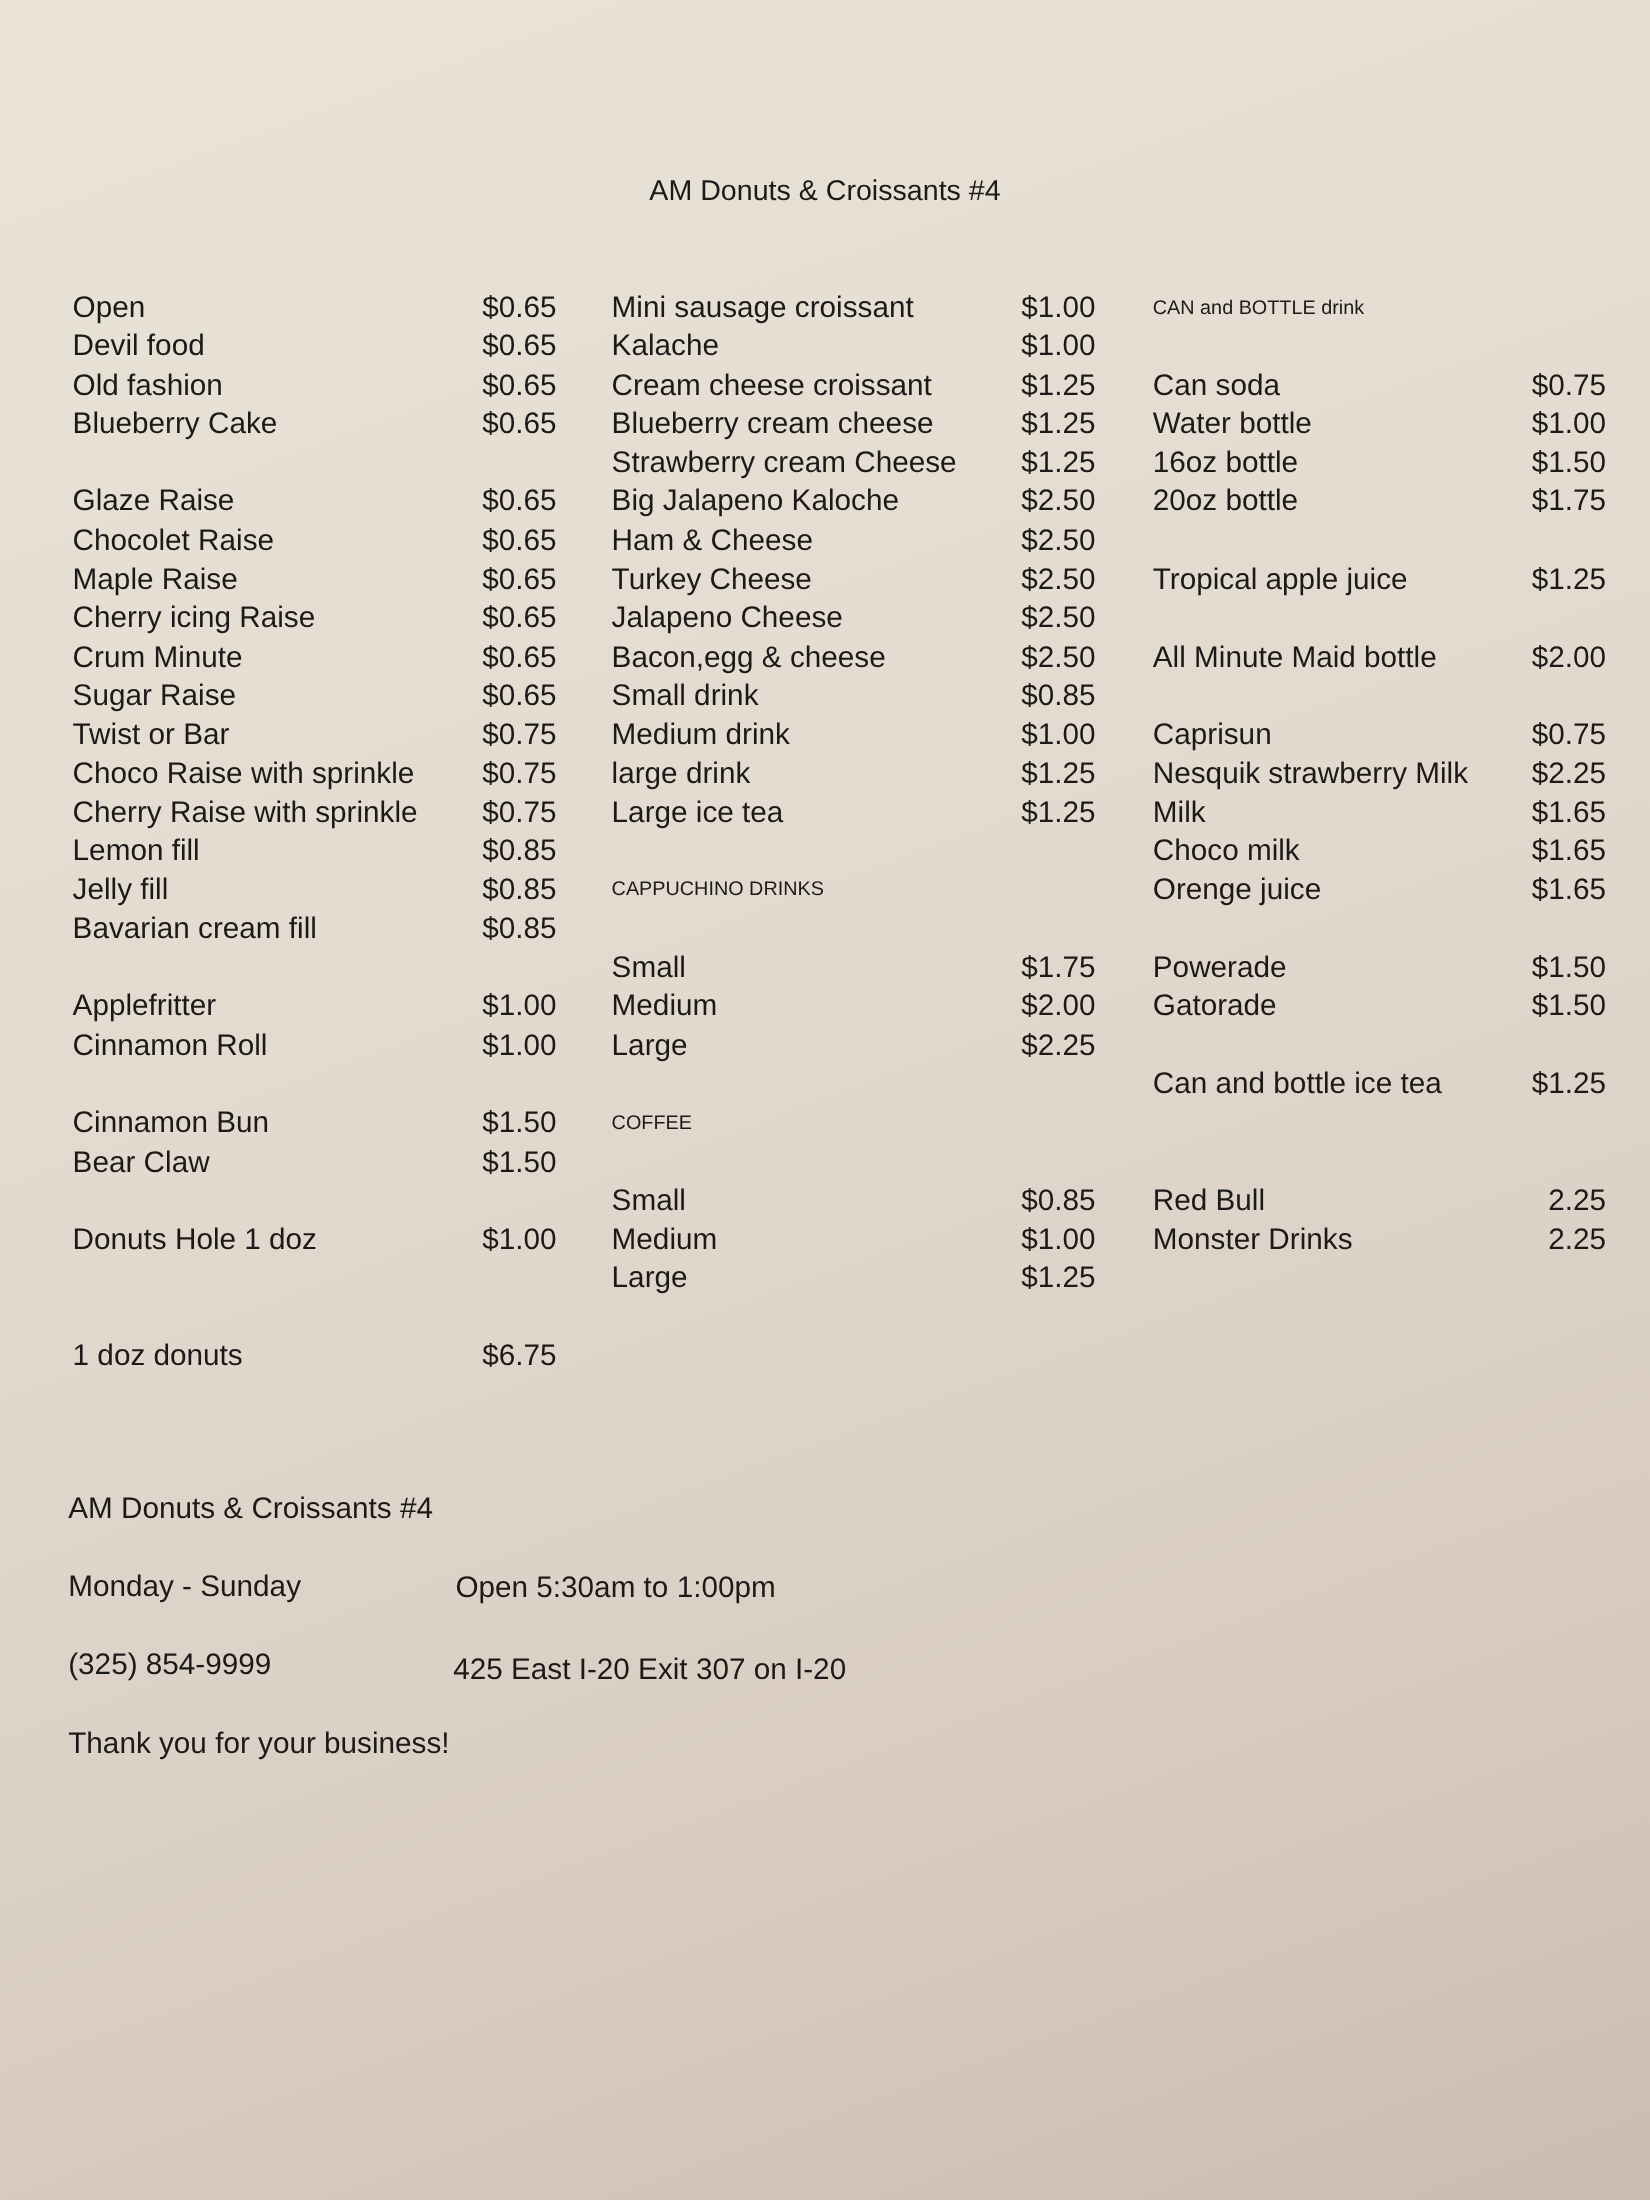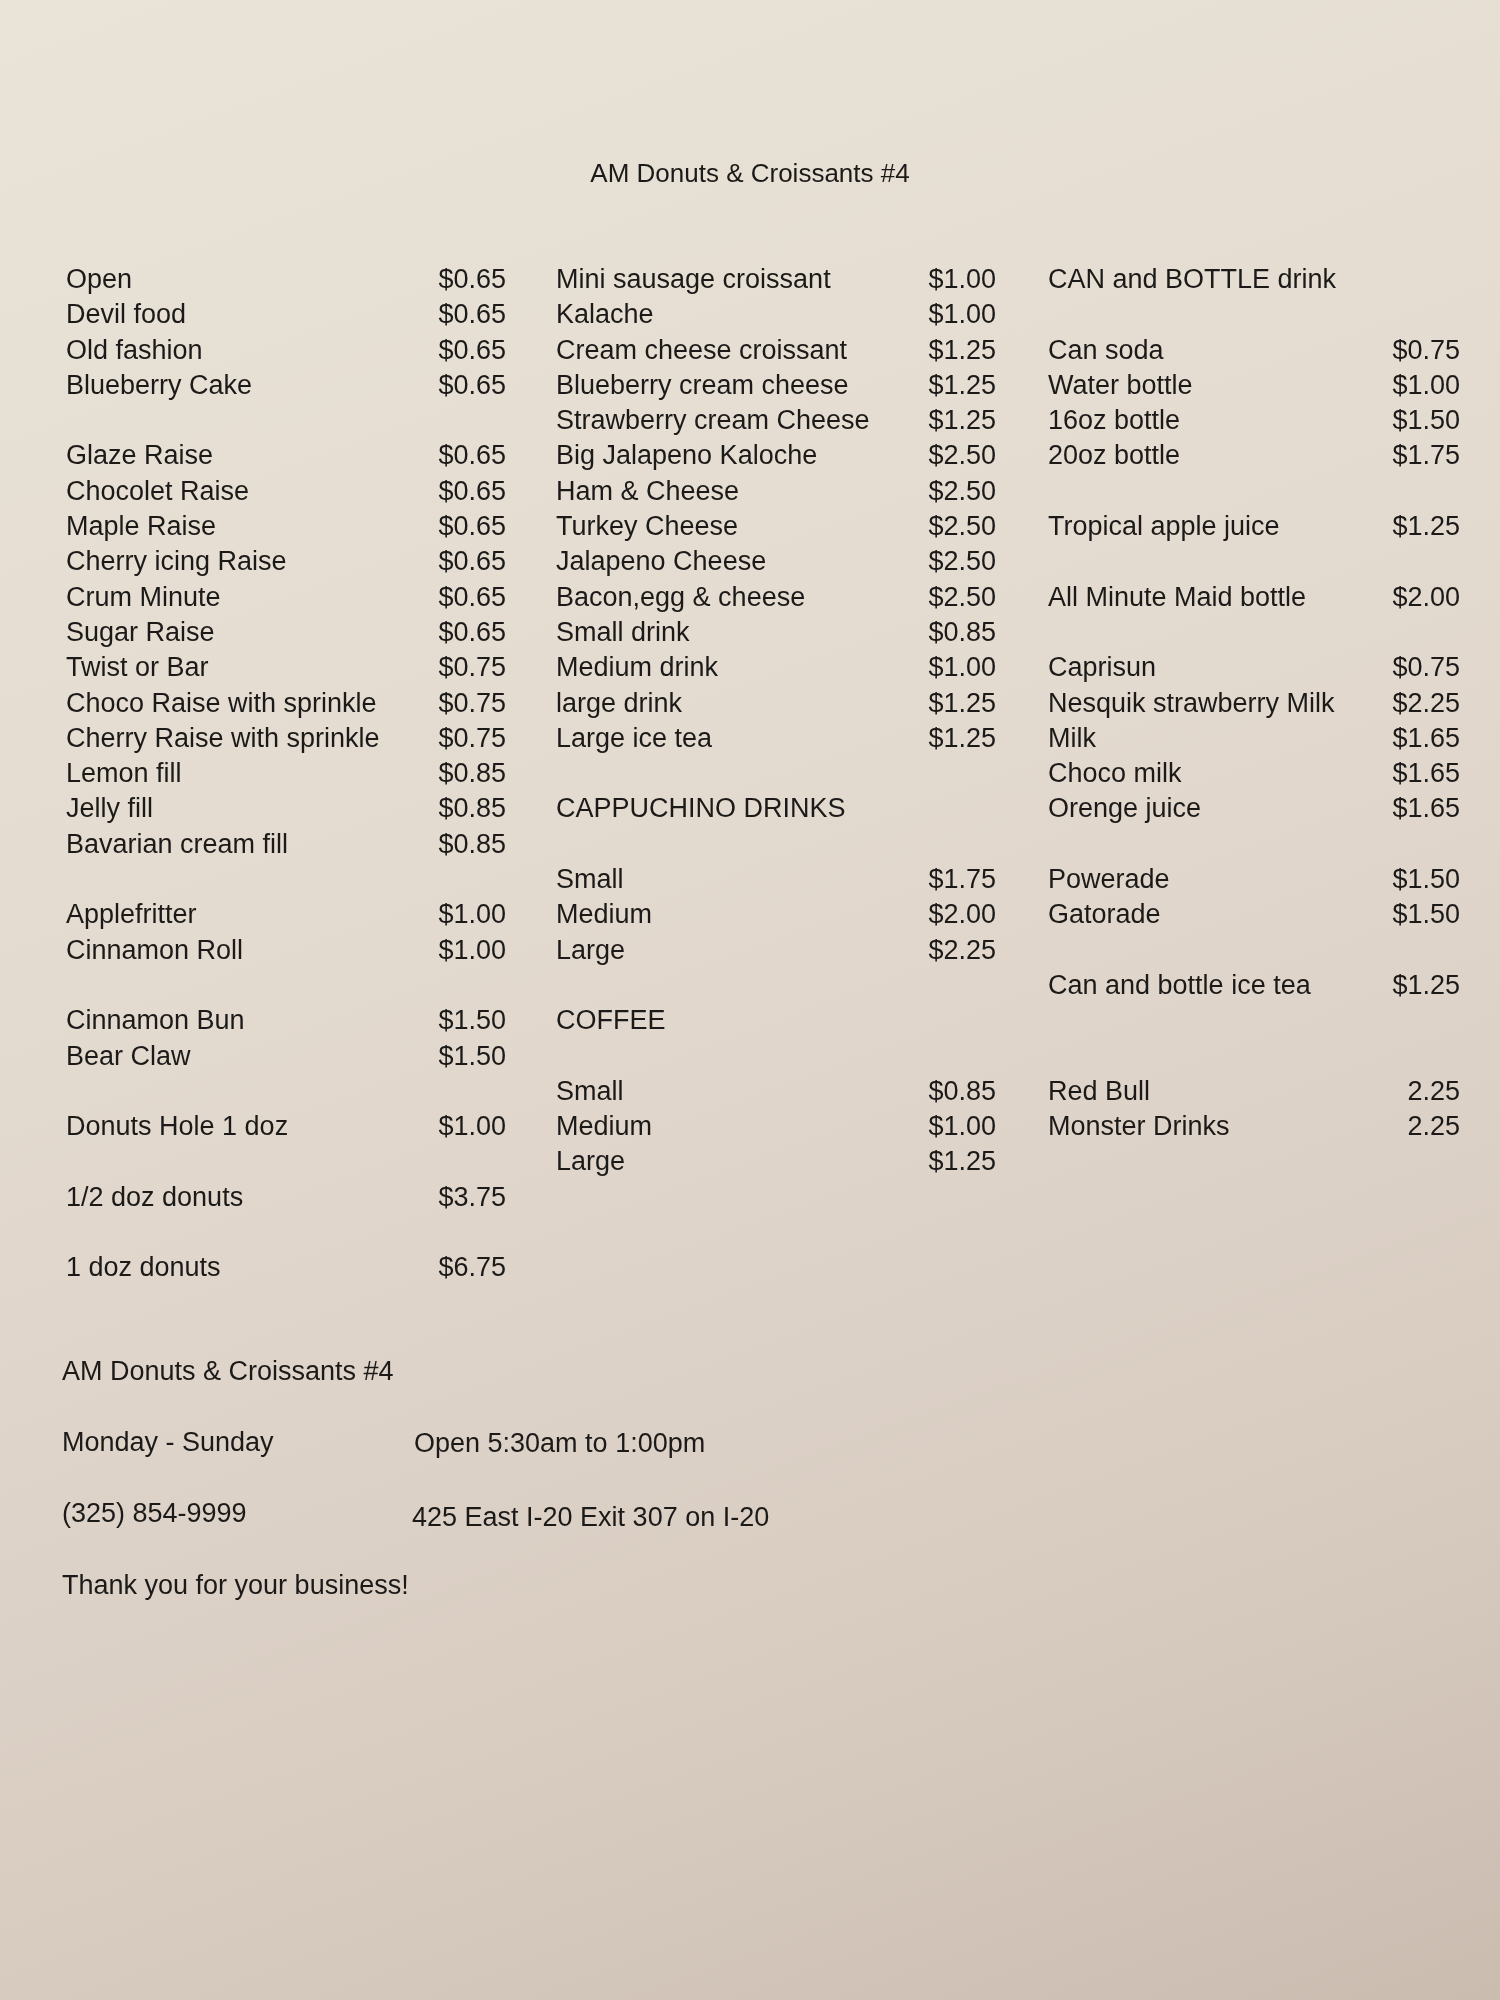--- a/index.html
+++ b/index.html
@@ -18,21 +18,21 @@
   .col { position: absolute; top: 262px; }
   .col1 { left: 66px; width: 440px; }
   .col2 { left: 556px; width: 440px; }
   .col3 { left: 1048px; width: 412px; }
   .row {
     display: flex; justify-content: space-between; align-items: baseline;
     font-size: 27px; height: 35.3px; line-height: 35.3px; white-space: nowrap;
   }
   .row.gap { height: 35.3px; }
   .price { text-align: right; }
-  .header { font-size: 27px; height: 35.3px; line-height: 35.3px; }
+  .header { font-size: 18px; height: 35.3px; line-height: 35.3px; }
   .footer { position: absolute; left: 62px; font-size: 27px; }
   .footer .line { position: absolute; white-space: nowrap; }
 </style>
 </head>
 <body>
 
 <div class="title"><span>AM Donuts &amp; Croissants #4</span></div>
 
 <div class="col col1">
     <div class="row">
@@ -117,24 +117,20 @@
     <div class="row">
       <span>Bear Claw</span>
       <span class="price">$1.50</span>
     </div>
     <div class="row gap"></div>
     <div class="row">
       <span>Donuts Hole 1 doz</span>
       <span class="price">$1.00</span>
     </div>
     <div class="row gap"></div>
-    <div class="row">
-      <span>1/2 doz donuts</span>
-      <span class="price">$3.75</span>
-    </div>
     <div class="row gap"></div>
     <div class="row">
       <span>1 doz donuts</span>
       <span class="price">$6.75</span>
     </div>
   </div>
 <div class="col col2">
     <div class="row">
       <span>Mini sausage croissant</span>
       <span class="price">$1.00</span>

